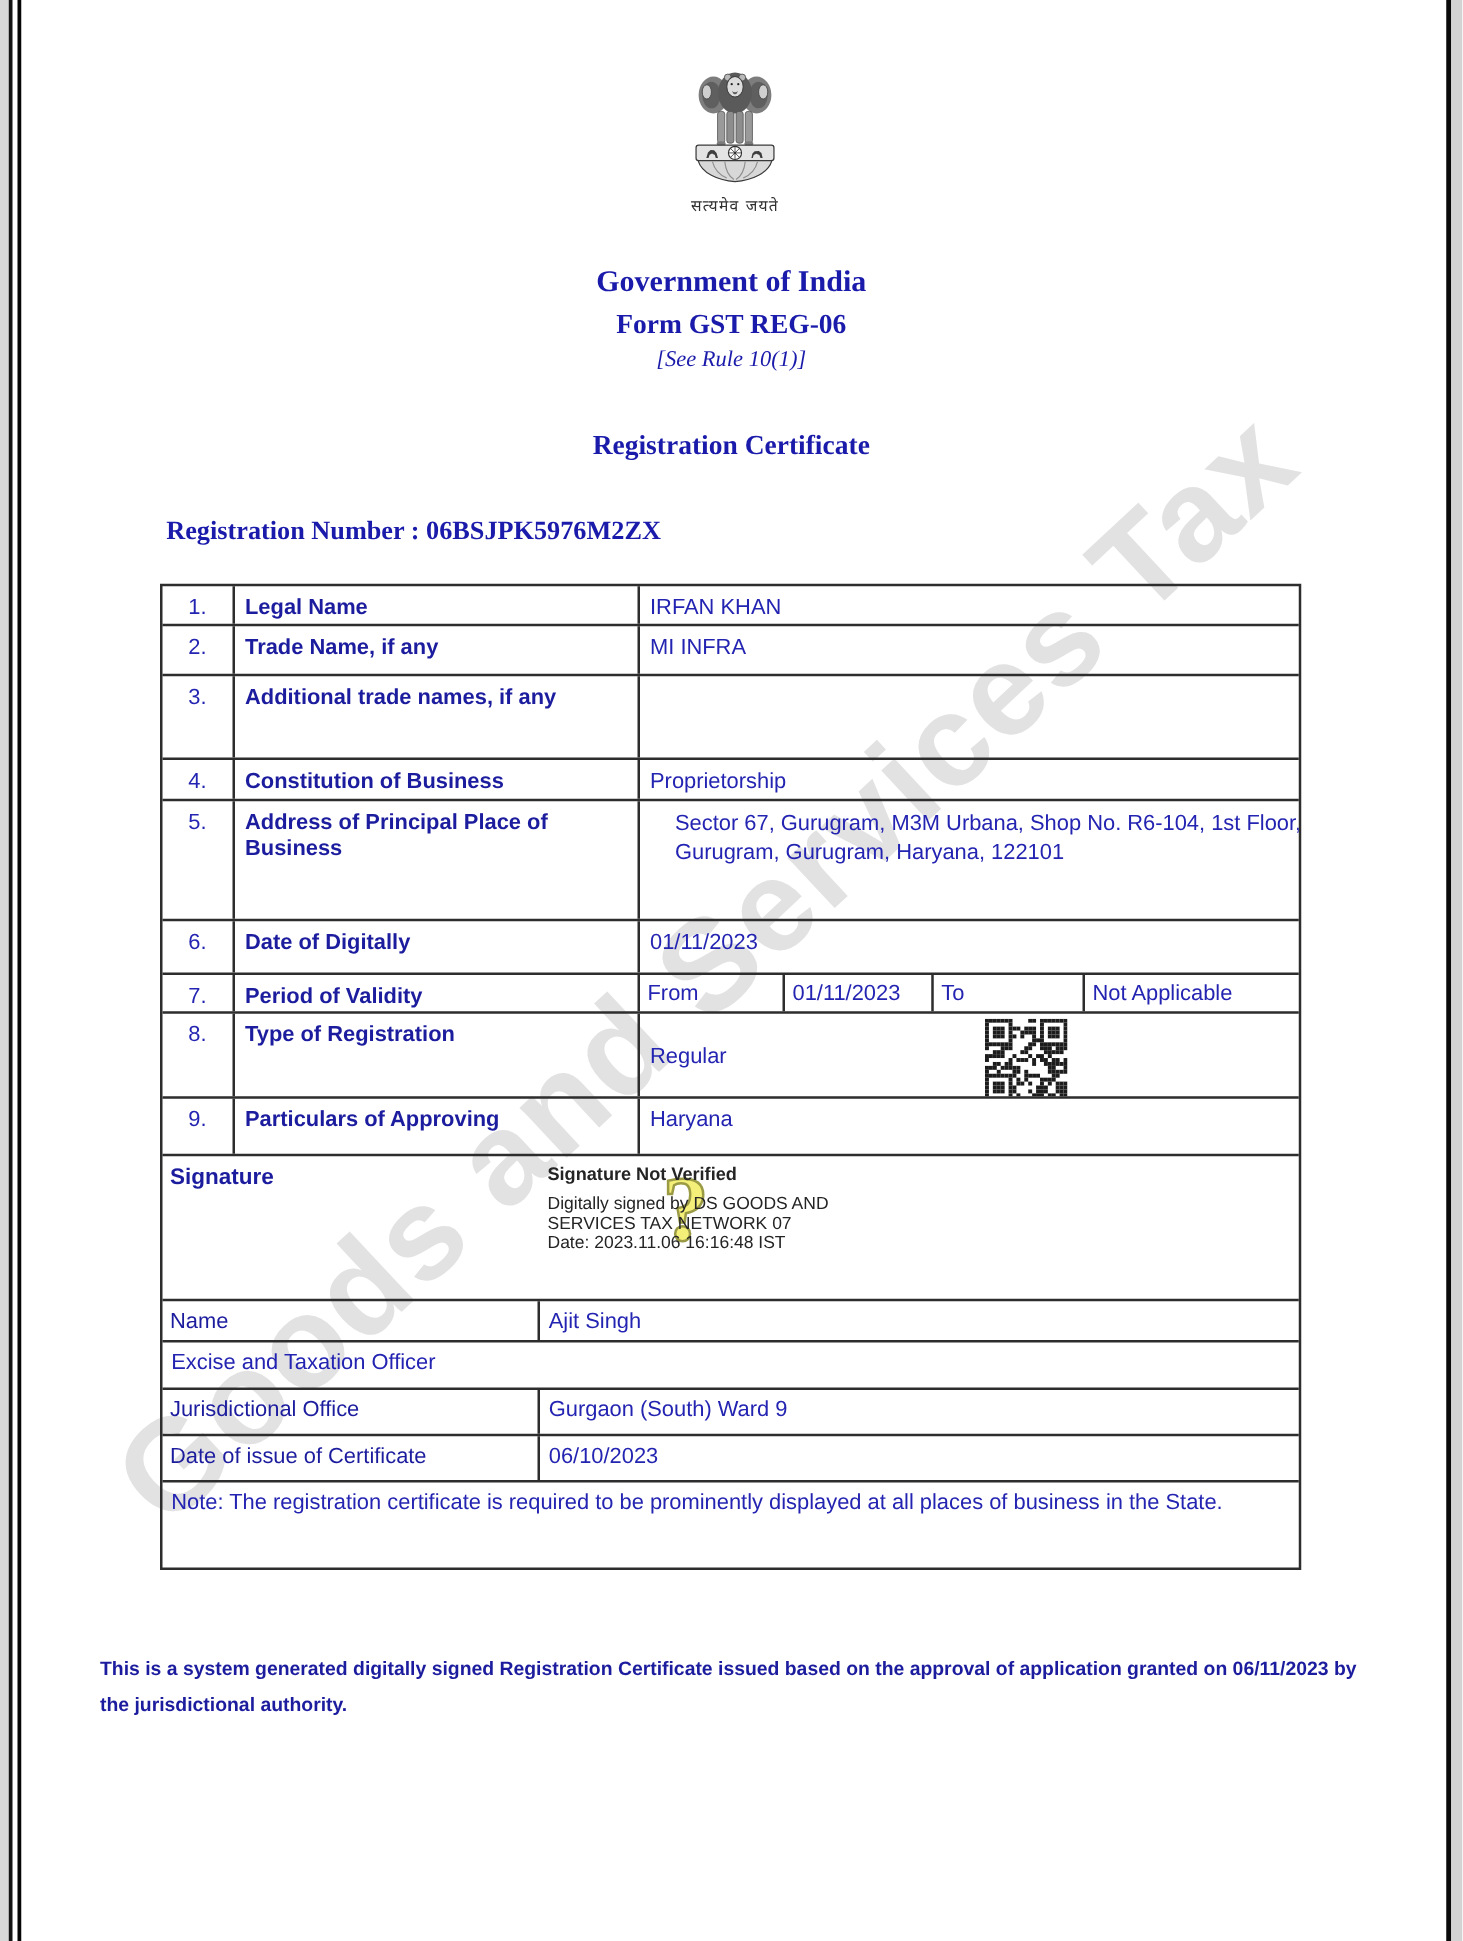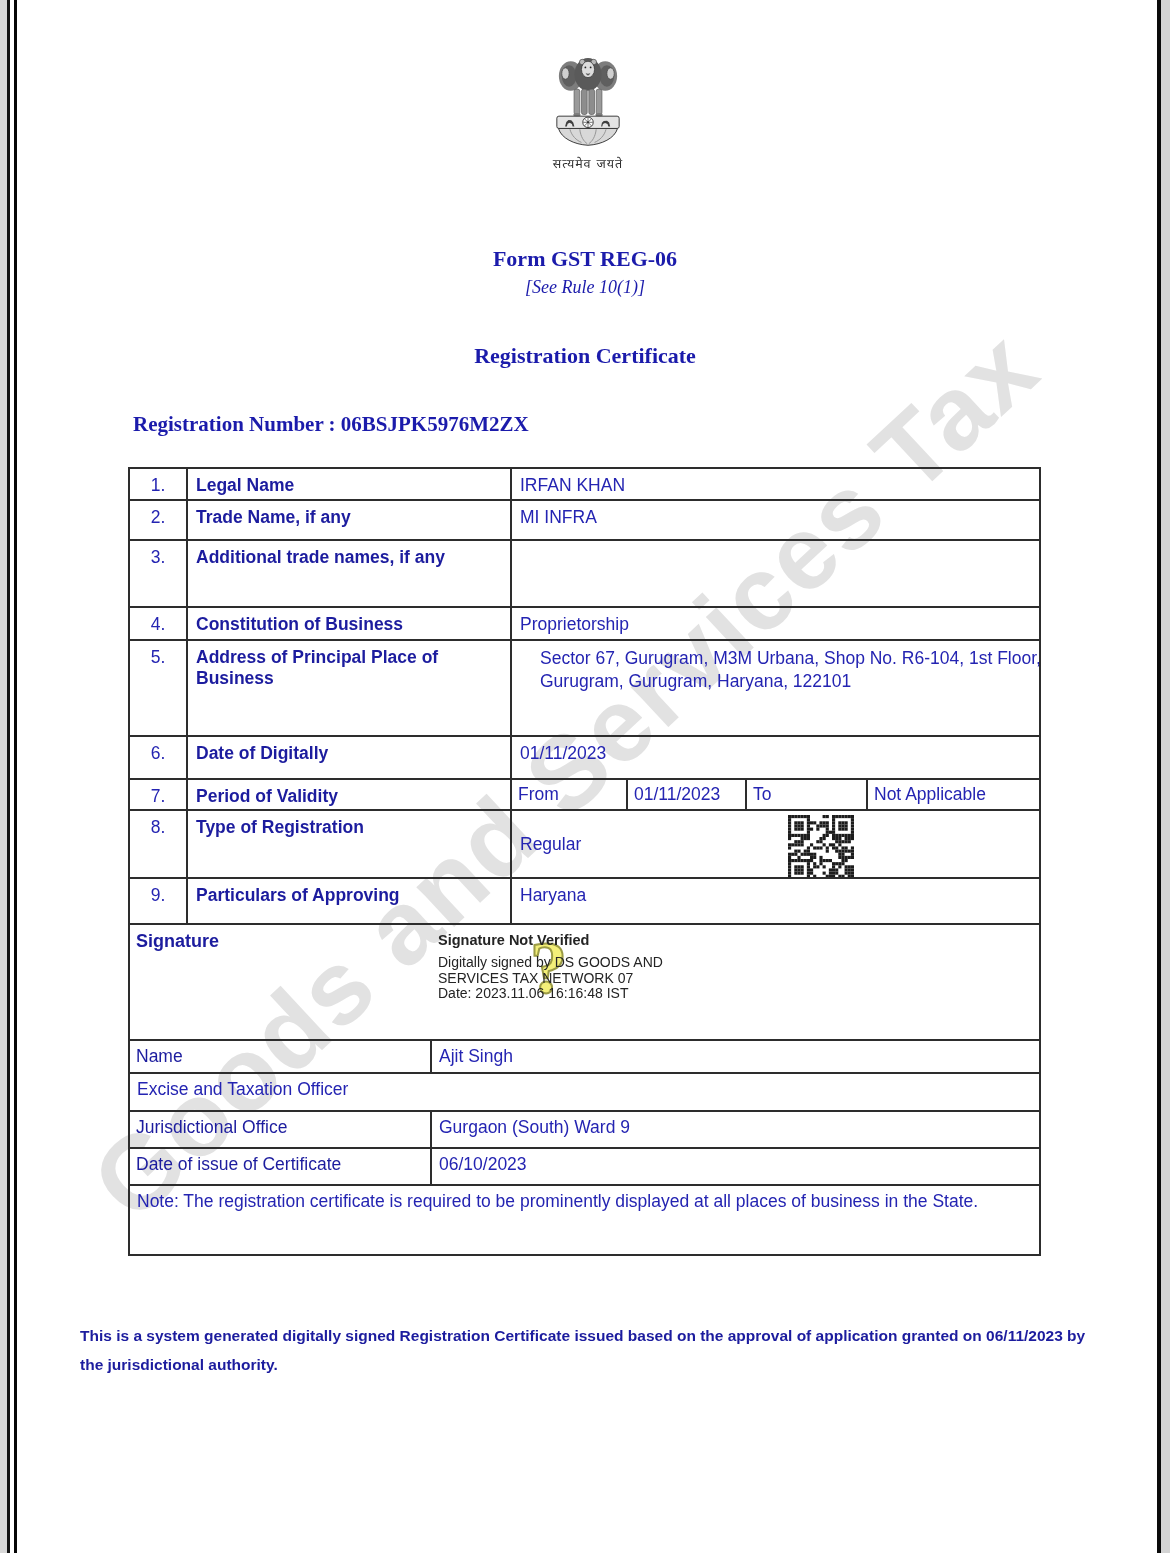--- a/index.html
+++ b/index.html
@@ -136,20 +136,21 @@
       <g stroke="#8e8e8e" stroke-width="1.1" fill="none">
         <path d="M28,92 C30,100 36,105.5 42,108"></path>
         <path d="M40,92 C41,101 45,107 49,109.5"></path>
         <path d="M60,92 C59,101 55,107 51,109.5"></path>
         <path d="M72,92 C70,100 64,105.5 58,108"></path>
       </g>
     </svg>
     <div class="emblem-caption">सत्यमेव जयते</div>
   </div>
 
+  <div class="hdr hdr-gov">Government of India</div>
   <div class="hdr hdr-form">Form GST REG-06</div>
   <div class="hdr hdr-rule">[See Rule 10(1)]</div>
   <div class="hdr hdr-title">Registration Certificate</div>
   <div class="reg-line">Registration Number : 06BSJPK5976M2ZX</div>
 
   <div class="cert-table">
 
     <div class="trow h34">
       <div class="cell cell-num">1.</div>
       <div class="cell cell-label">Legal Name</div>

